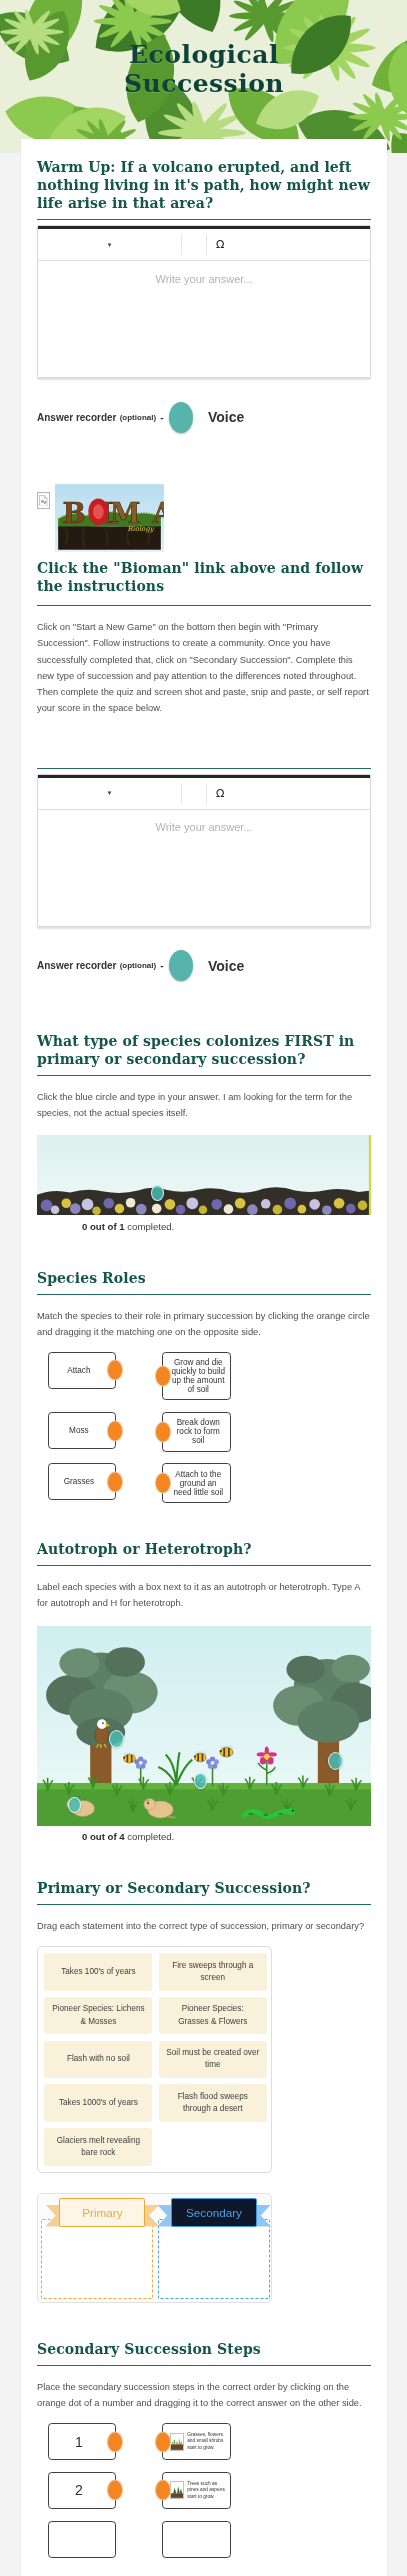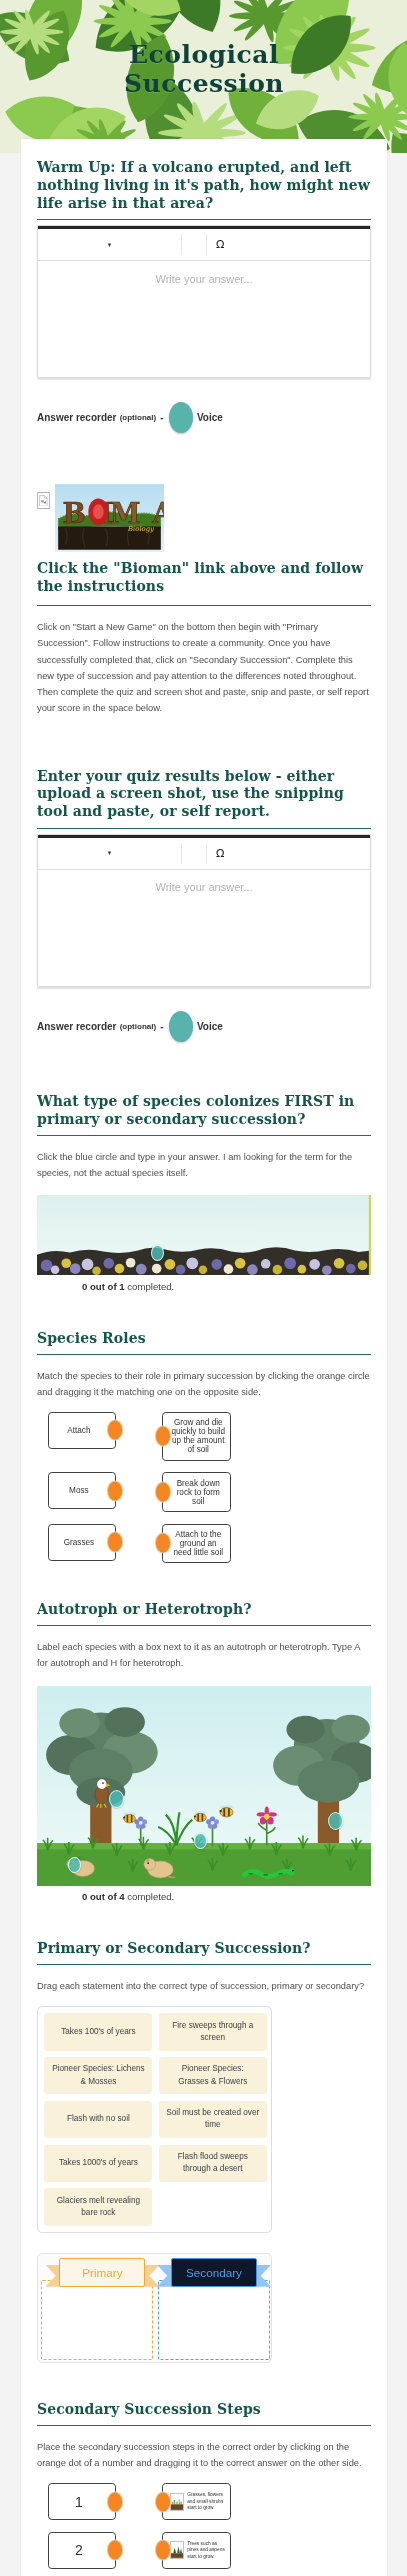--- a/index.html
+++ b/index.html
@@ -45,21 +45,21 @@
   .tb-omega { border: none; background: transparent; font-size: 11px; color: #222; padding: 0 9.6px; cursor: pointer; font-family: "DejaVu Sans", sans-serif; }
   .ed-area { position: relative; height: 116px; background: #fff; padding: 11.7px 10.6px; text-align: center; }
   .ed-area .ph { color: #b3b3b3; font-size: 11px; }
 
   
   .recorder { display: flex; align-items: center; margin-top: 23.4px; height: 32px; }
   .rec-label { font-size: 10px; font-weight: bold; color: #333; text-align: right; }
   .rec-opt { font-size: 8px; font-weight: bold; color: #333; margin-left: 3.2px; }
   .rec-dash { font-size: 10px; font-weight: bold; color: #333; margin: 0 5.3px 0 4.2px; }
   .voice-btn { width: 24px; height: 31px; border-radius: 50%; background: #56b4ac; border:none; box-shadow: 0 1.1px 2.1px rgba(0,0,0,.25); cursor: pointer; }
-  .rec-voice { font-size: 10px; font-weight: bold; color: #333; margin-left: 4px; }
+  .rec-voice { font-size: 14px; font-weight: bold; color: #333; margin-left: 15px; }
 
   
   .bioman-row { display: flex; align-items: flex-start; margin-top: 51px; }
   .broken-img { width: 12.7px; height: 17px; border: 0.5px solid #b5b5b5; background: #fdfdfd; margin: 7.4px 5.3px 0 0; display:flex; align-items:center; justify-content:center; }
   .bioman-link { display:block; width: 109px; height: 68px; border:none; padding:0; background:transparent; cursor:pointer; }
   .bioman-link svg { display:block; }
 
   
   .scene { position: relative; margin-top: 14px; width: 100%; }
   .scene svg { display: block; width: 100%; }
@@ -219,21 +219,20 @@
           <text x="138" y="88" font-family="DejaVu Serif, serif" font-style="italic" font-size="13" fill="#e8d23a">Biology</text>
         </svg>
       </button>
     </div>
     <h2 style="margin-top:7.4px">Click the "Bioman" link above and follow the instructions</h2>
     <hr class="rule" style="margin-top:9.6px">
     <p class="body">Click on "Start a New Game" on the bottom then begin with "Primary Succession".  Follow instructions to create a community.  Once you have successfully completed that, click on "Secondary Succession".  Complete this new type of succession and pay attention to the differences noted throughout.  Then complete the quiz and screen shot and paste, snip and paste, or self report your score in the space below.</p>
   </section>
 
   <section class="sec-gap">
-    <h2>Enter your quiz results below - either upload a screen shot, use the snipping tool and paste, or self report.</h2>
     <hr class="rule">
     <div class="editor">
       <div class="ed-topbar"></div>
       <div class="ed-toolbar">
         <div class="tb-dropdown">
           <span class="tb-caret">▾</span>
         </div>
         <div class="tb-sep"></div>
         <div class="tb-gap"></div>
         <div class="tb-sep"></div>

